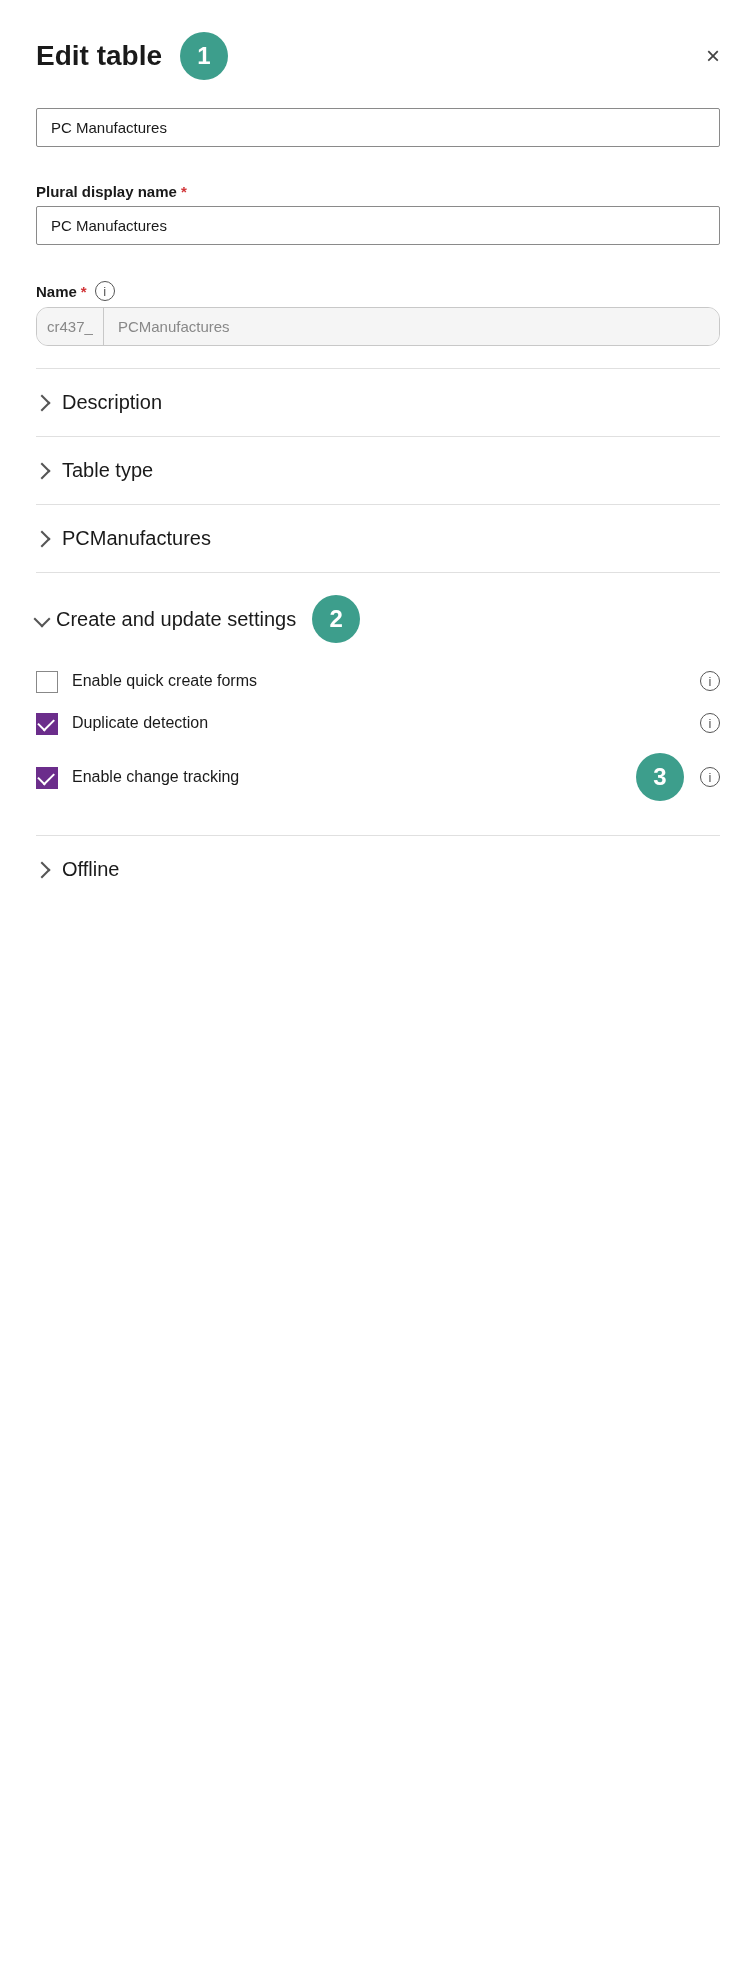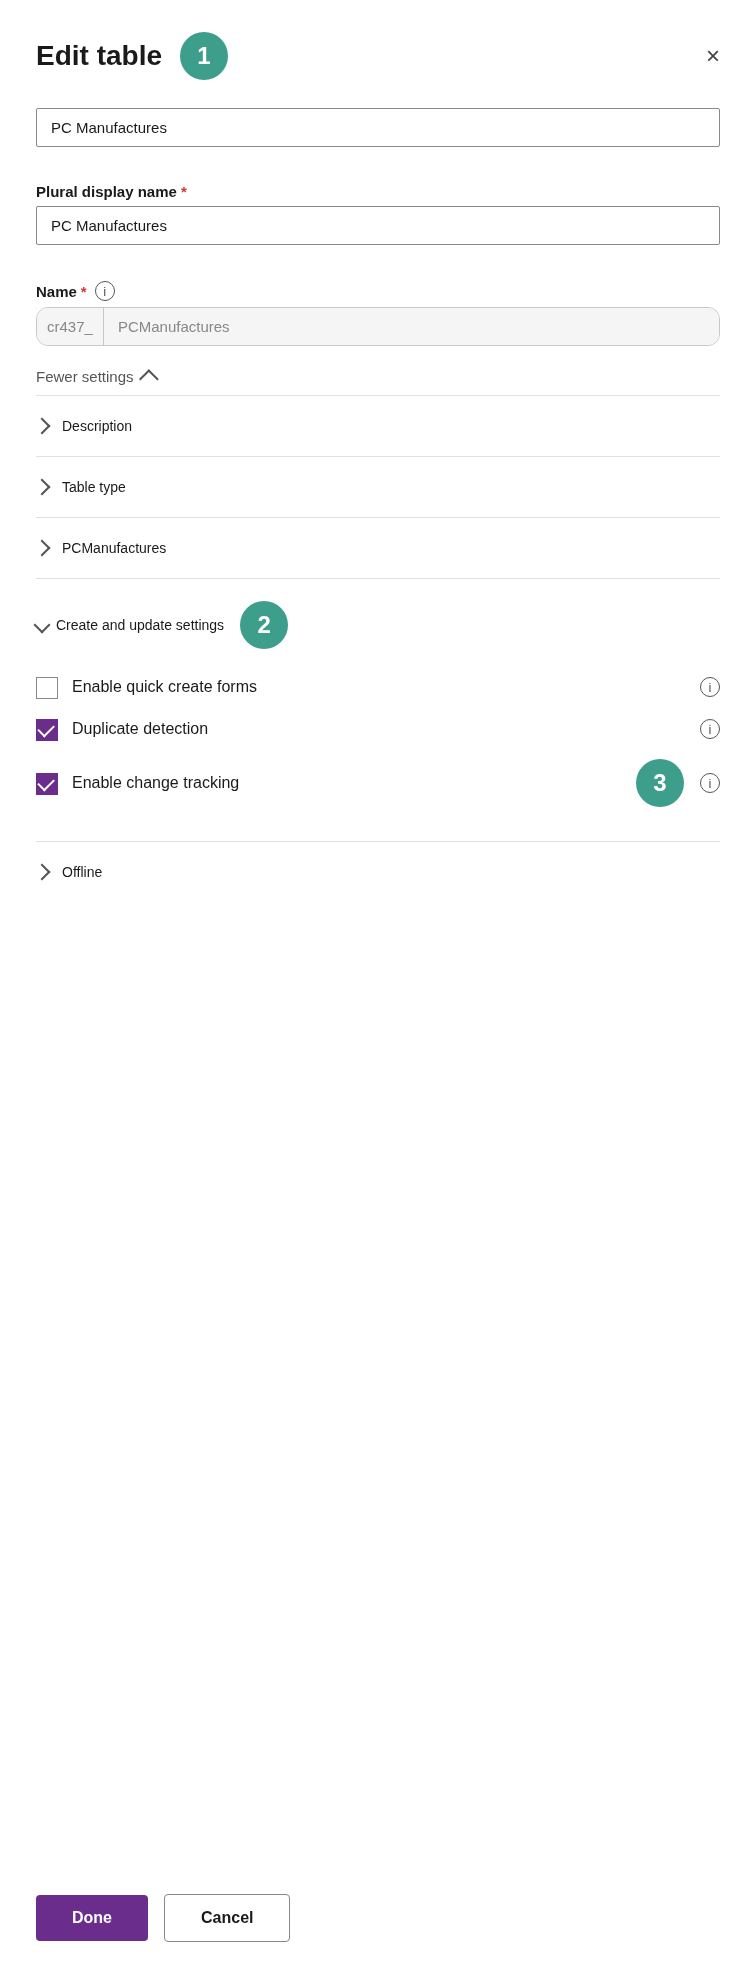--- a/index.html
+++ b/index.html
@@ -226,21 +226,21 @@
       display: inline-block;
       width: 12px;
       height: 12px;
       border-right: 2px solid #555;
       border-top: 2px solid #555;
       transform: rotate(135deg);
       flex-shrink: 0;
     }
 
     .section-label {
-      font-size: 14px;
+      font-size: 20px;
       font-weight: 500;
       color: #1a1a1a;
       text-align: center;
     }
 
     .create-update-row {
       display: flex;
       align-items: center;
       gap: 8px;
       padding: 22px 0 18px 0;
@@ -334,24 +334,20 @@
       <span>Name</span><span class="required-star">*</span>
     </label>
     <span class="info-icon">i</span>
   </div>
   <div class="name-input-wrapper">
     <span class="name-prefix">cr437_</span>
     <span class="name-value">PCManufactures</span>
   </div>
 
 
-  <div class="fewer-settings">
-    <span>Fewer settings</span>
-    <span class="chevron-up"></span>
-  </div>
 
   <hr class="divider">
 
   <div class="section-row">
     <span class="chevron-right"></span>
     <span class="section-label">Description</span>
   </div>
 
   <hr class="divider">
 
@@ -409,17 +405,13 @@
 
   <hr class="divider">
 
   <div class="section-row">
     <span class="chevron-right"></span>
     <span class="section-label">Offline</span>
   </div>
 
   <div class="spacer"></div>
 
-  <div class="footer">
-    <button class="btn-done">Done</button>
-    <button class="btn-cancel">Cancel</button>
-  </div>
 </div>
 
 </body></html>

